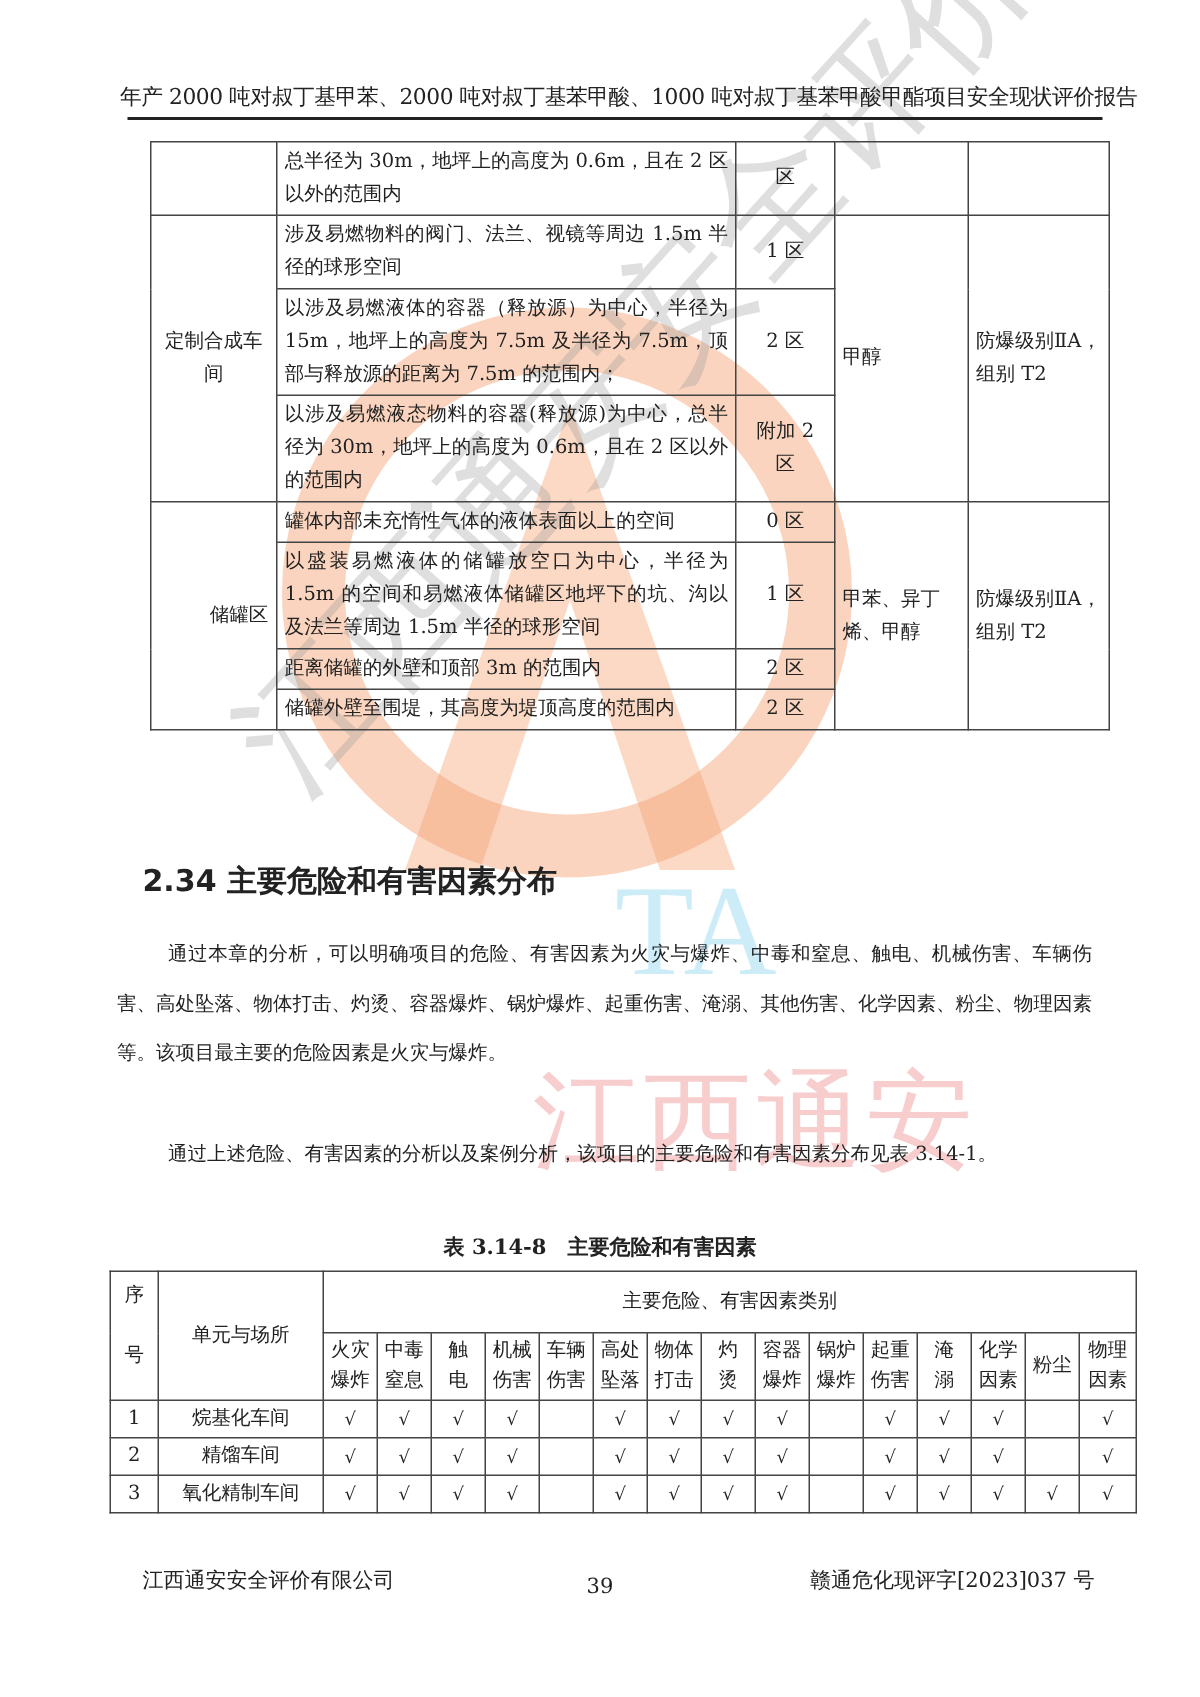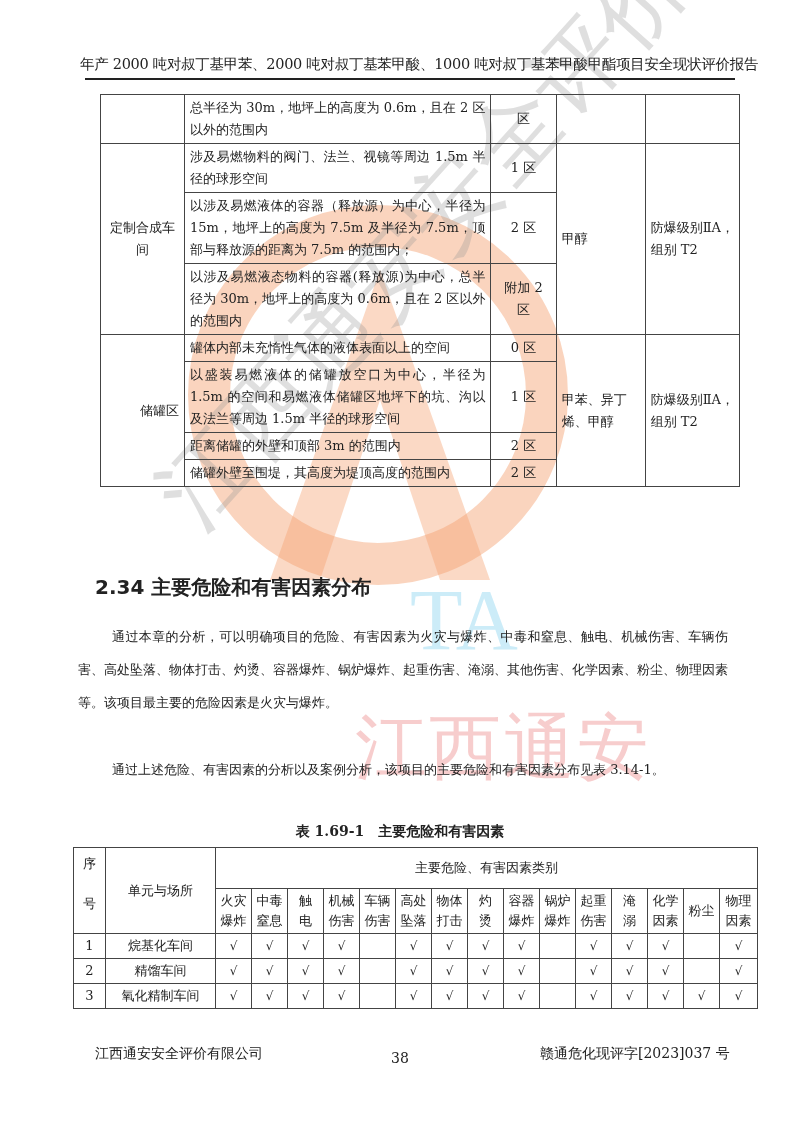--- a/index.html
+++ b/index.html
@@ -97,21 +97,21 @@
     <tr>
       <td class="c2">储罐外壁至围堤，其高度为堤顶高度的范围内</td>
       <td class="c3">2 区</td>
     </tr>
   </tbody>
 </table>
 
 <div class="h2">2.34 主要危险和有害因素分布</div>
 <div class="para" id="p1">通过本章的分析，可以明确项目的危险、有害因素为火灾与爆炸、中毒和窒息、触电、机械伤害、车辆伤害、高处坠落、物体打击、灼烫、容器爆炸、锅炉爆炸、起重伤害、淹溺、其他伤害、化学因素、粉尘、物理因素等。该项目最主要的危险因素是火灾与爆炸。</div>
 <div class="para" id="p2">通过上述危险、有害因素的分析以及案例分析，该项目的主要危险和有害因素分布见表 3.14-1。</div>
-<div class="caption">表 1.69-1　主要危险和有害因素</div>
+<div class="caption">表 3.14-8　主要危险和有害因素</div>
 
 <table id="t2">
   <colgroup>
     <col style="width:32px">
       <col style="width:110px">
     <col span="13" style="width:36px">
       <col style="width:36px">
       <col style="width:38px">
   </colgroup>
   <thead>
@@ -241,14 +241,14 @@
         <td class="check">√</td>
         <td class="check">√</td>
         <td class="check">√</td>
         <td class="check">√</td>
         <td class="check">√</td>
       </tr>
     </tbody>
 </table>
 
 <div class="footer" id="f-left">江西通安安全评价有限公司</div>
-<div class="footer" id="f-mid">38</div>
+<div class="footer" id="f-mid">39</div>
 <div class="footer" id="f-right">赣通危化现评字[2023]037 号</div>
 
 </body></html>

